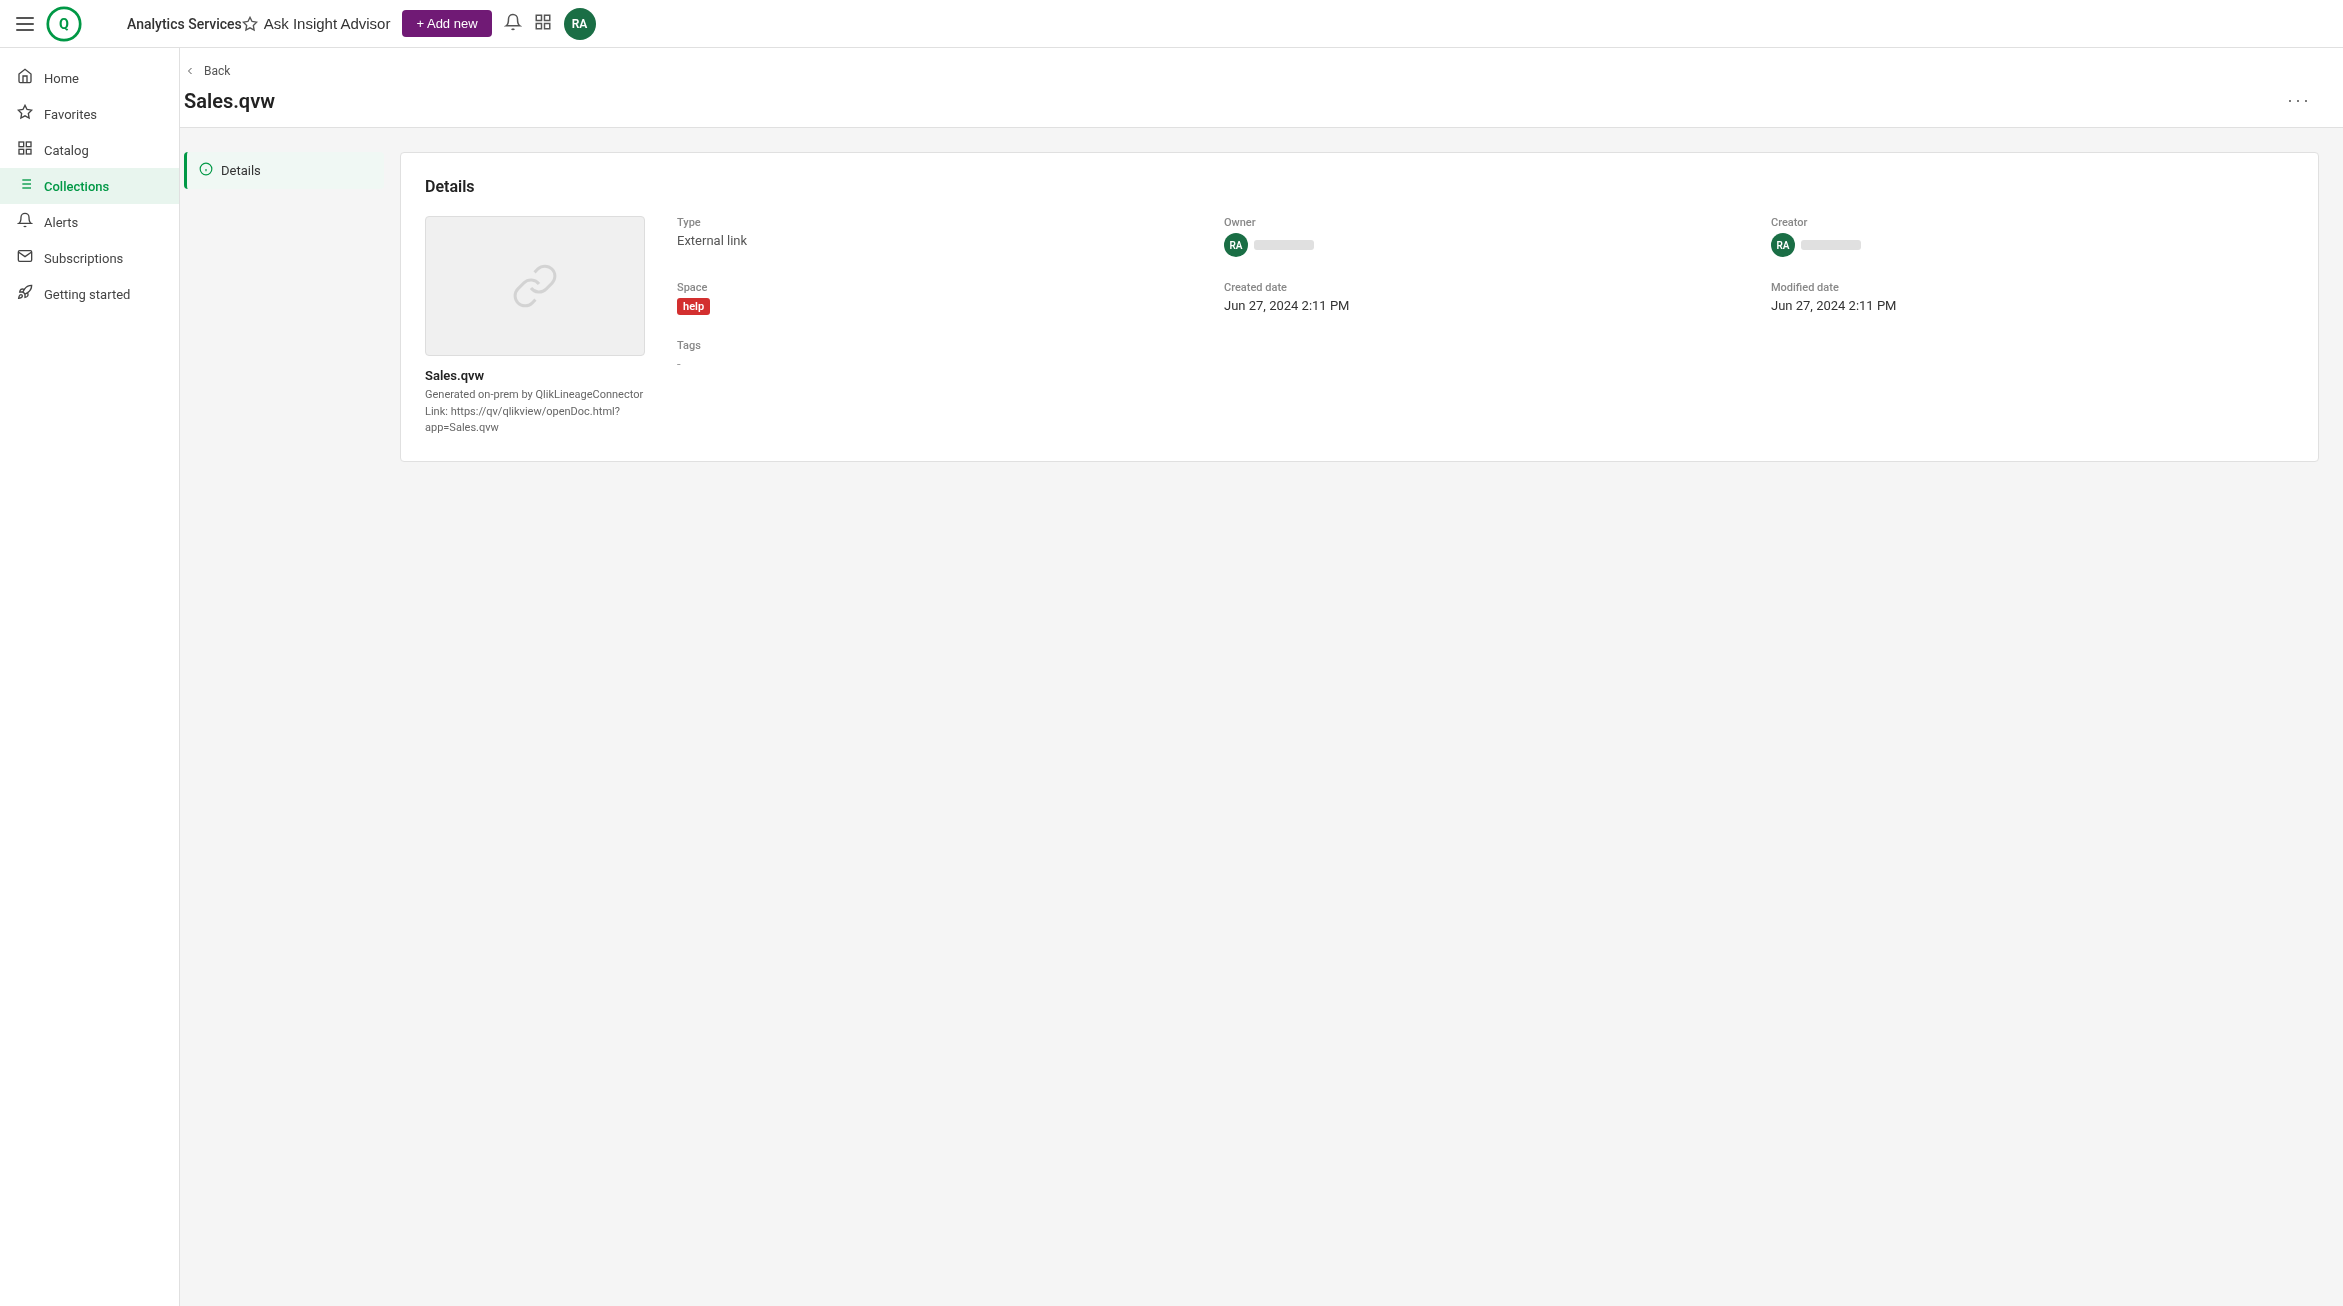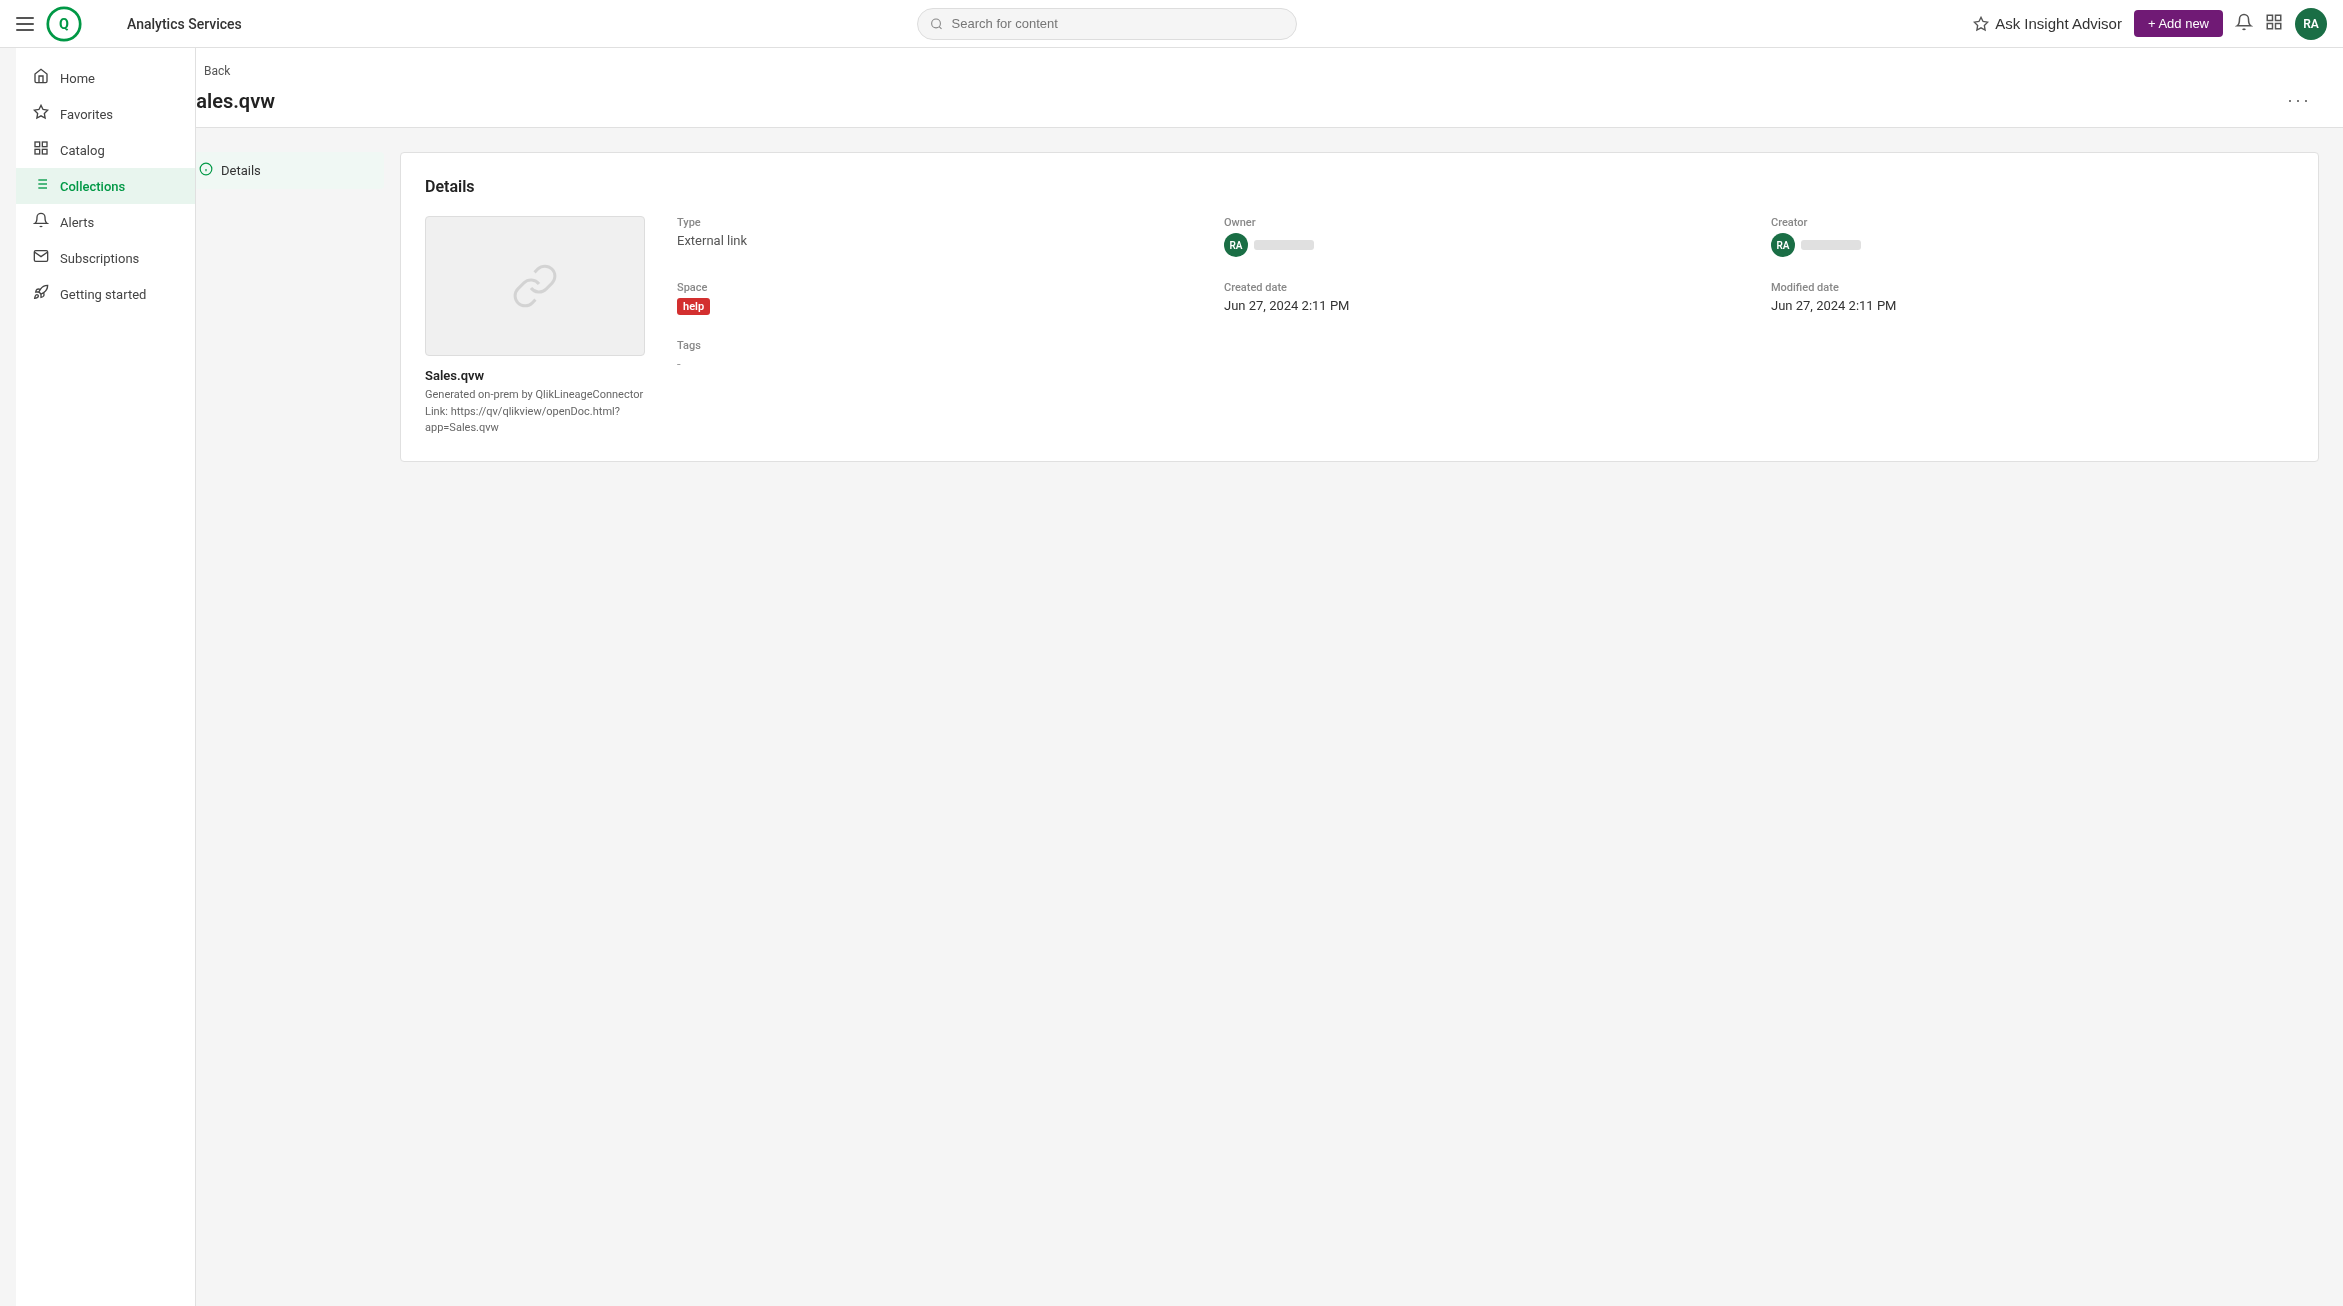--- a/index.html
+++ b/index.html
@@ -98,21 +98,21 @@
     
     .sidebar {
       width: 180px;
       background: #fff;
       border-right: 1px solid #e0e0e0;
       padding: 12px 0;
       flex-shrink: 0;
       position: fixed;
       top: 48px;
       bottom: 0;
-      left: 16px;
+      left: 0;
       overflow-y: auto;
     }
     .sidebar-item {
       display: flex;
       align-items: center;
       gap: 10px;
       padding: 8px 16px;
       cursor: pointer;
       color: #444;
       font-size: 13px;
@@ -275,29 +275,20 @@
     </div>
     <div class="logo-wrapper">
       <svg class="qlik-logo" viewBox="0 0 40 40">
         <circle cx="20" cy="20" r="18" fill="none" stroke="#009845" stroke-width="3"></circle>
         <text x="20" y="26" text-anchor="middle" font-size="16" font-weight="700" fill="#009845">Q</text>
       </svg>
       <span class="app-title">Analytics Services</span>
     </div>
   </div>
 
-  <div class="topnav-center">
-    <div class="search-bar">
-      <svg width="14" height="14" viewBox="0 0 24 24" fill="none" stroke="#888" stroke-width="2">
-        <circle cx="11" cy="11" r="8"></circle>
-          <path d="m21 21-4.35-4.35"></path>
-      </svg>
-      <input type="text" placeholder="Search for content" style="">
-    </div>
-  </div>
 
   <div class="topnav-right">
     <button class="insight-advisor-btn">
       <svg width="16" height="16" viewBox="0 0 24 24" fill="none" stroke="#555" stroke-width="2">
         <polygon points="12 2 15.09 8.26 22 9.27 17 14.14 18.18 21.02 12 17.77 5.82 21.02 7 14.14 2 9.27 8.91 8.26 12 2"></polygon>
       </svg>
       <span>Ask Insight Advisor</span>
     </button>
     <button class="add-new-btn">+ Add new</button>
     <span class="bell-icon">

